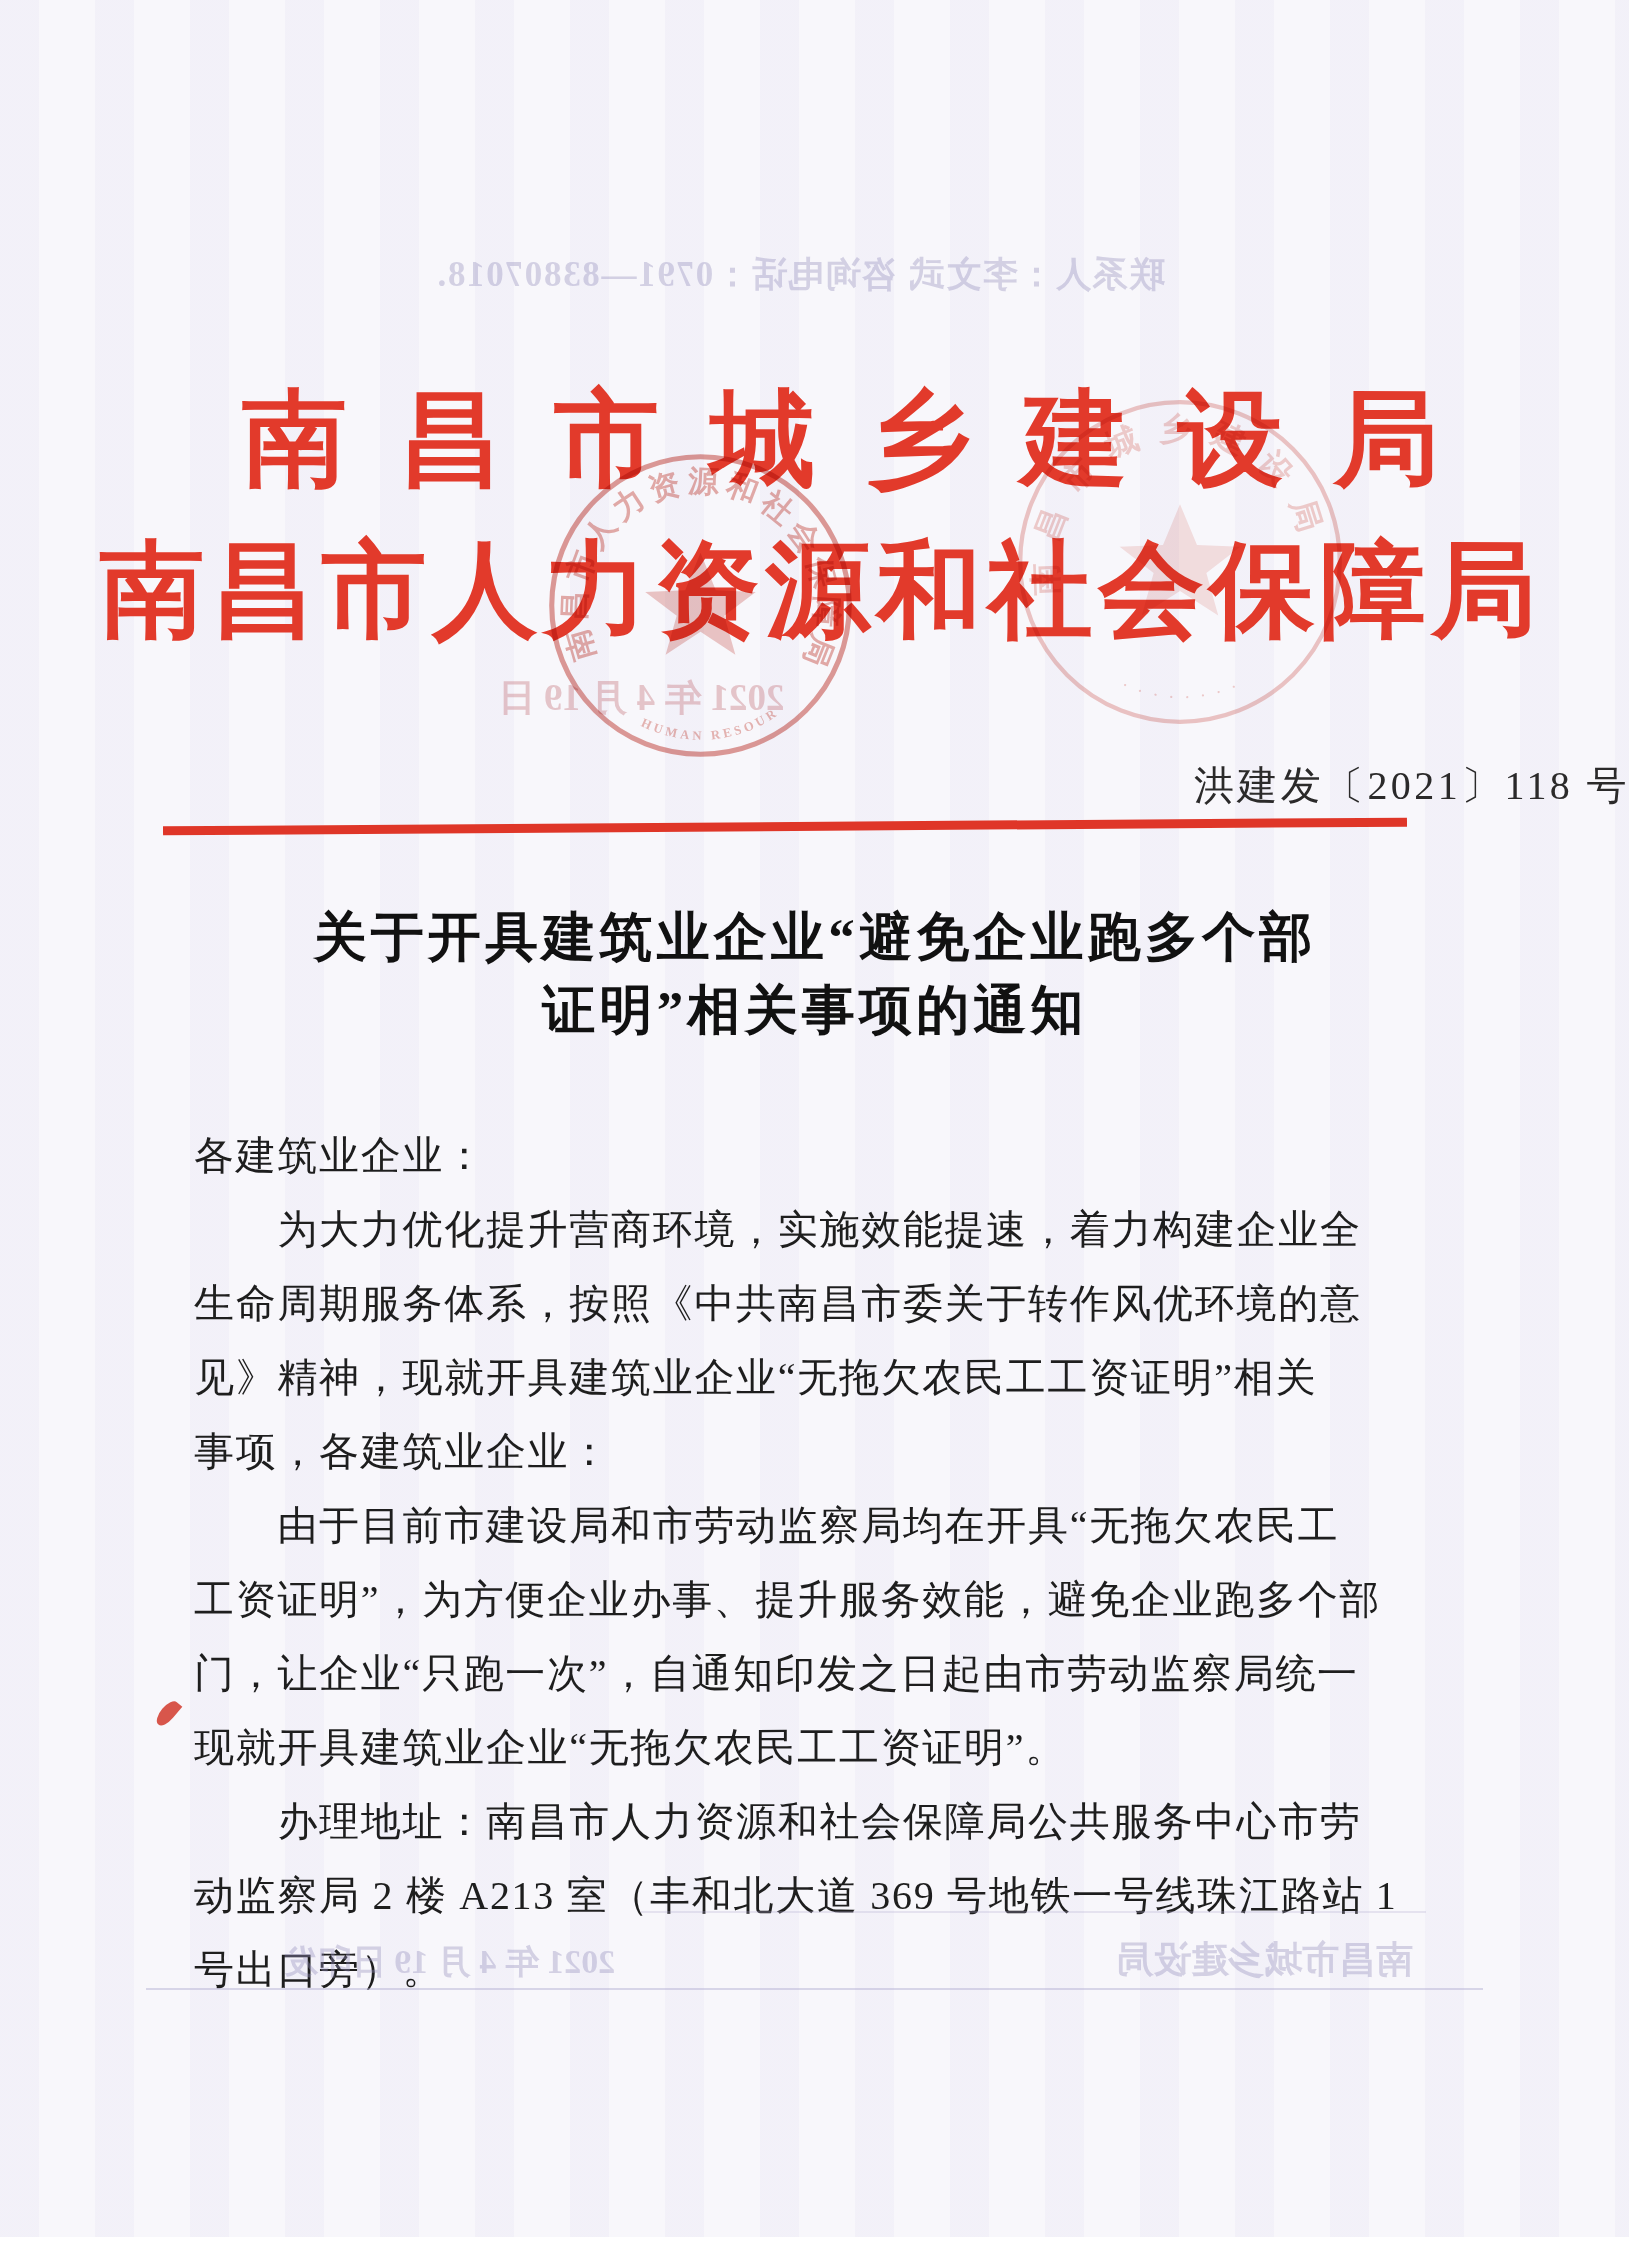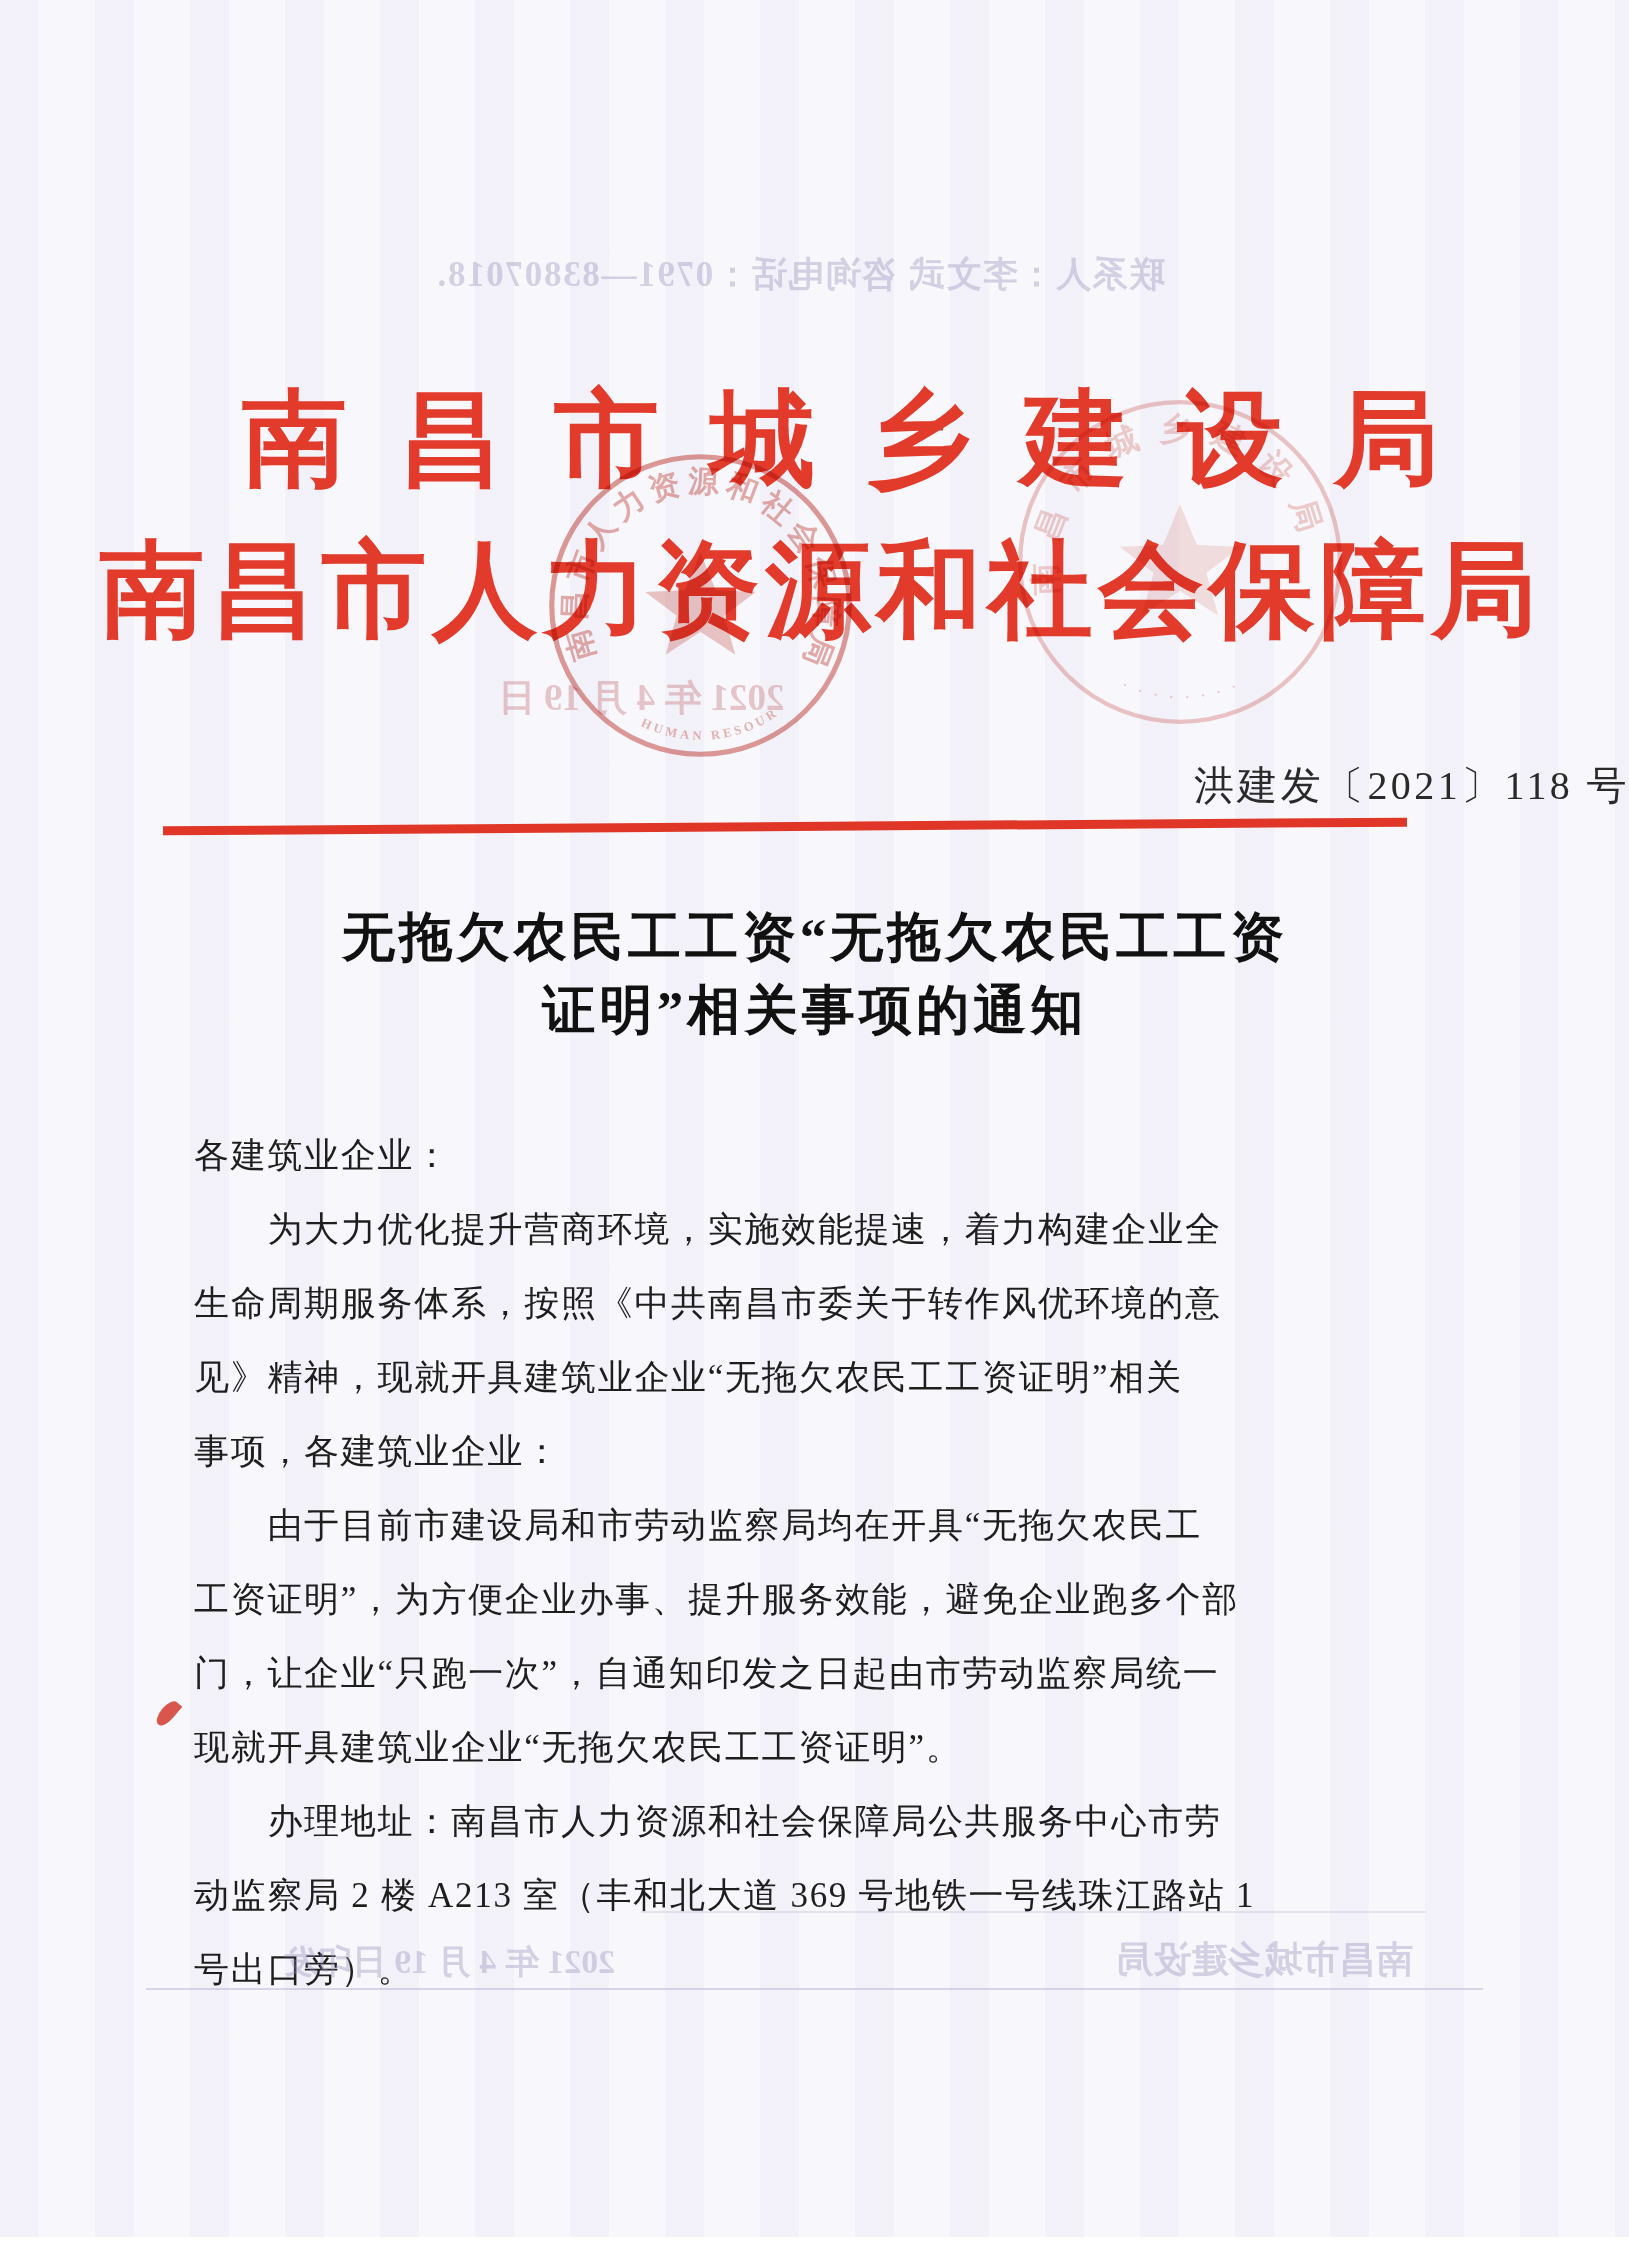--- a/index.html
+++ b/index.html
@@ -45,21 +45,21 @@
     color:#111;font-weight:900;font-size:53px;letter-spacing:4.2px;
     line-height:73px;white-space:nowrap;
   }
   .doc-title.t1{top:901px;}
   .doc-title.t2{top:974px;}
   
   .body-block{left:194px;top:1119px;width:1266px;}
   .body-line{
     position:relative;
     height:74px;line-height:74px;
-    font-size:35px;letter-spacing:1.7px;color:#1e1e1e;
+    font-size:40px;letter-spacing:1.7px;color:#1e1e1e;
     white-space:nowrap;
     font-family:Liberation Serif, serif;
   }
   
   .stamp{mix-blend-mode:multiply;}
   
   .red-ink-mark{
     left:161px;top:1699px;width:13.6px;height:29px;
     background:#d23a2c;opacity:.85;
     border-radius:60% 60% 60% 0;
@@ -102,21 +102,21 @@
     <path id="sealRbot" fill="none" d="M 106.4 334.4 A 166 166 0 0 0 296.7 334.4"></path>
     <text font-size="16" font-weight="bold" fill="rgba(214,100,90,.30)" letter-spacing="5">
       <textPath href="#sealRbot" startOffset="14%">· · · · · · · ·</textPath>
     </text>
   </svg>
 
   <div class="abs docnum">洪建发〔2021〕118 号</div>
 
   <div class="abs red-rule"></div>
 
-  <div class="abs doc-title t1">无拖欠农民工工资“无拖欠农民工工资</div>
+  <div class="abs doc-title t1">关于开具建筑业企业“避免企业跑多个部</div>
   <div class="abs doc-title t2">证明”相关事项的通知</div>
 
   <div class="abs body-block">
     <div class="body-line">各建筑业企业：</div>
     <div class="body-line">　　为大力优化提升营商环境，实施效能提速，着力构建企业全</div>
     <div class="body-line">生命周期服务体系，按照《中共南昌市委关于转作风优环境的意</div>
     <div class="body-line">见》精神，现就开具建筑业企业“无拖欠农民工工资证明”相关</div>
     <div class="body-line">事项，各建筑业企业：</div>
     <div class="body-line">　　由于目前市建设局和市劳动监察局均在开具“无拖欠农民工</div>
     <div class="body-line">工资证明”，为方便企业办事、提升服务效能，避免企业跑多个部</div>

